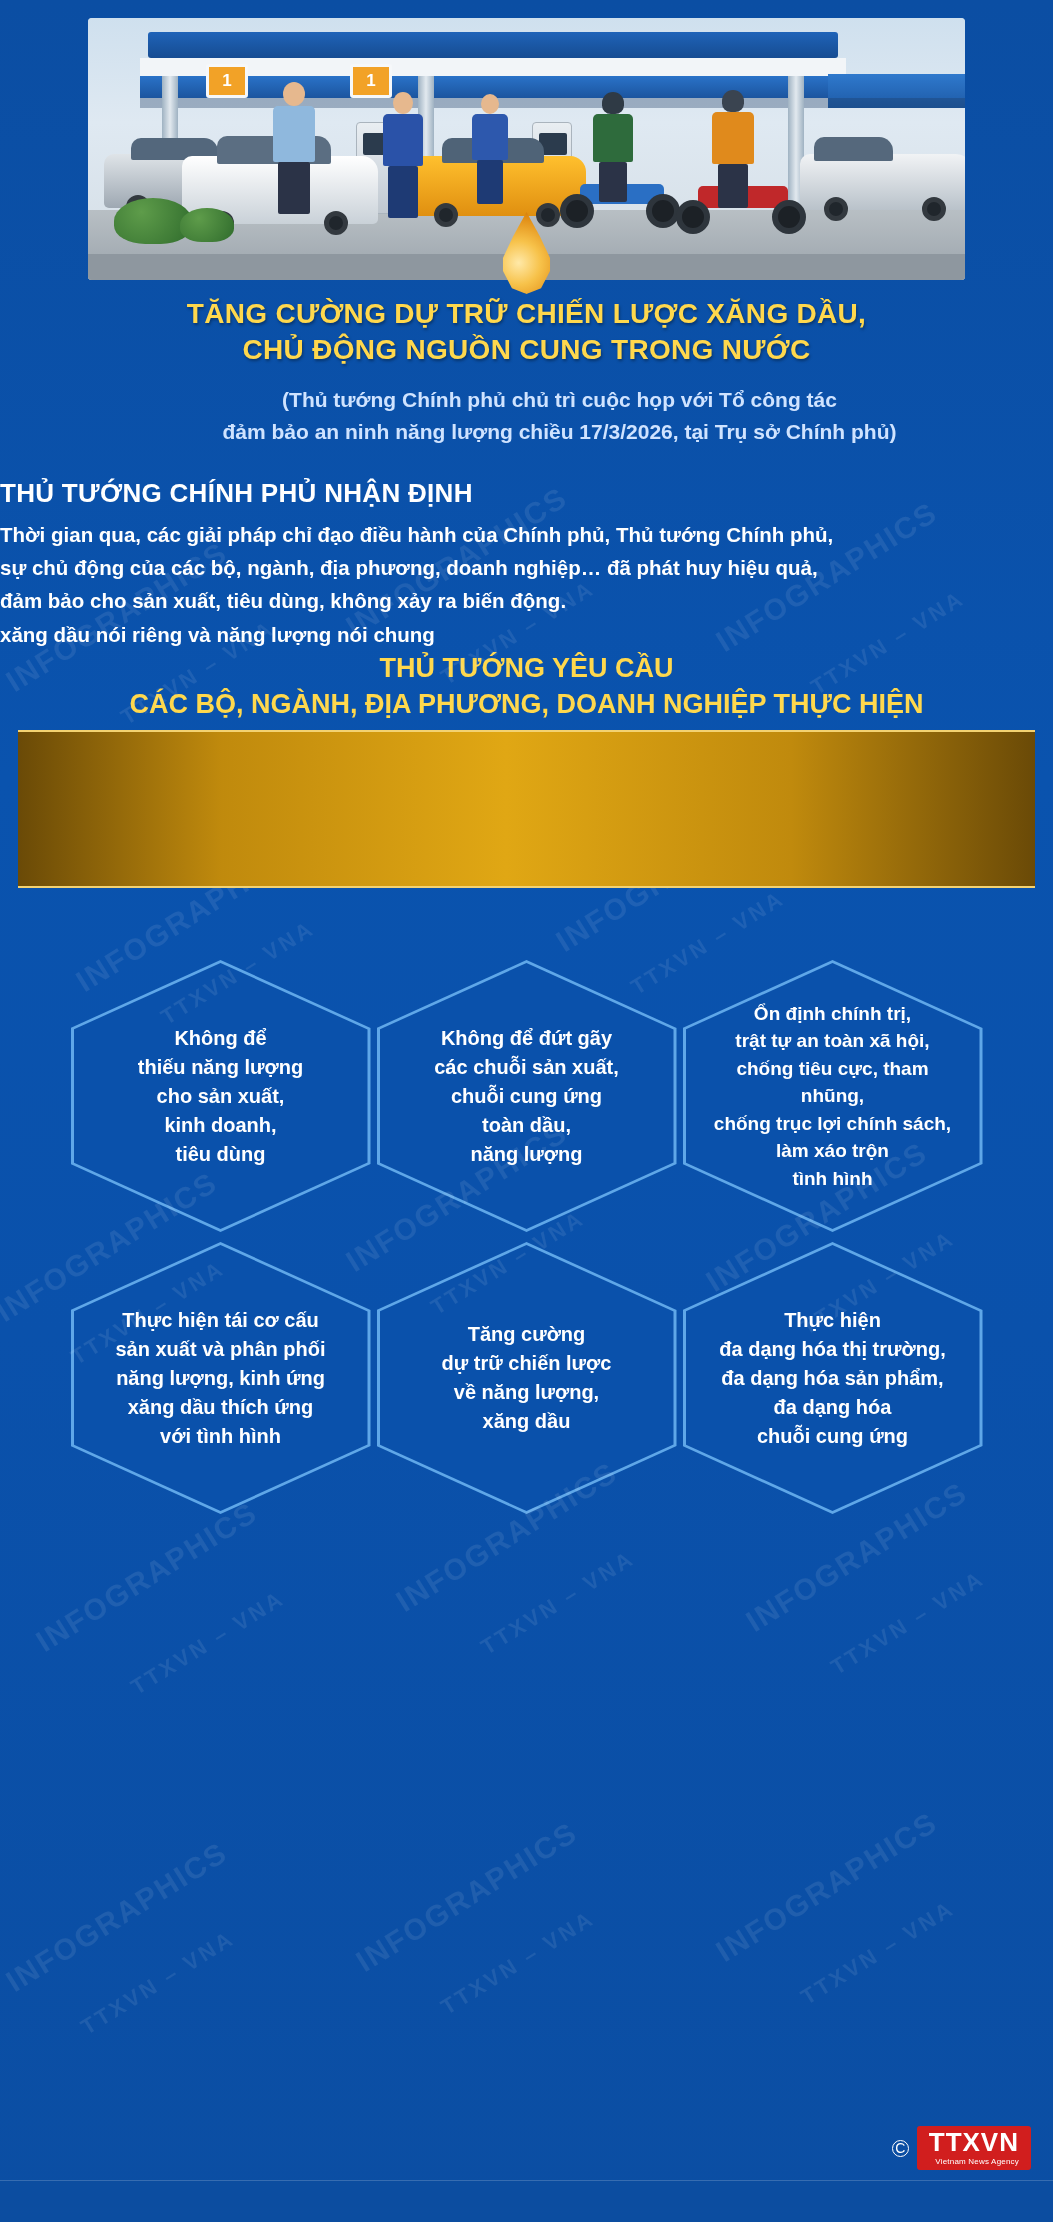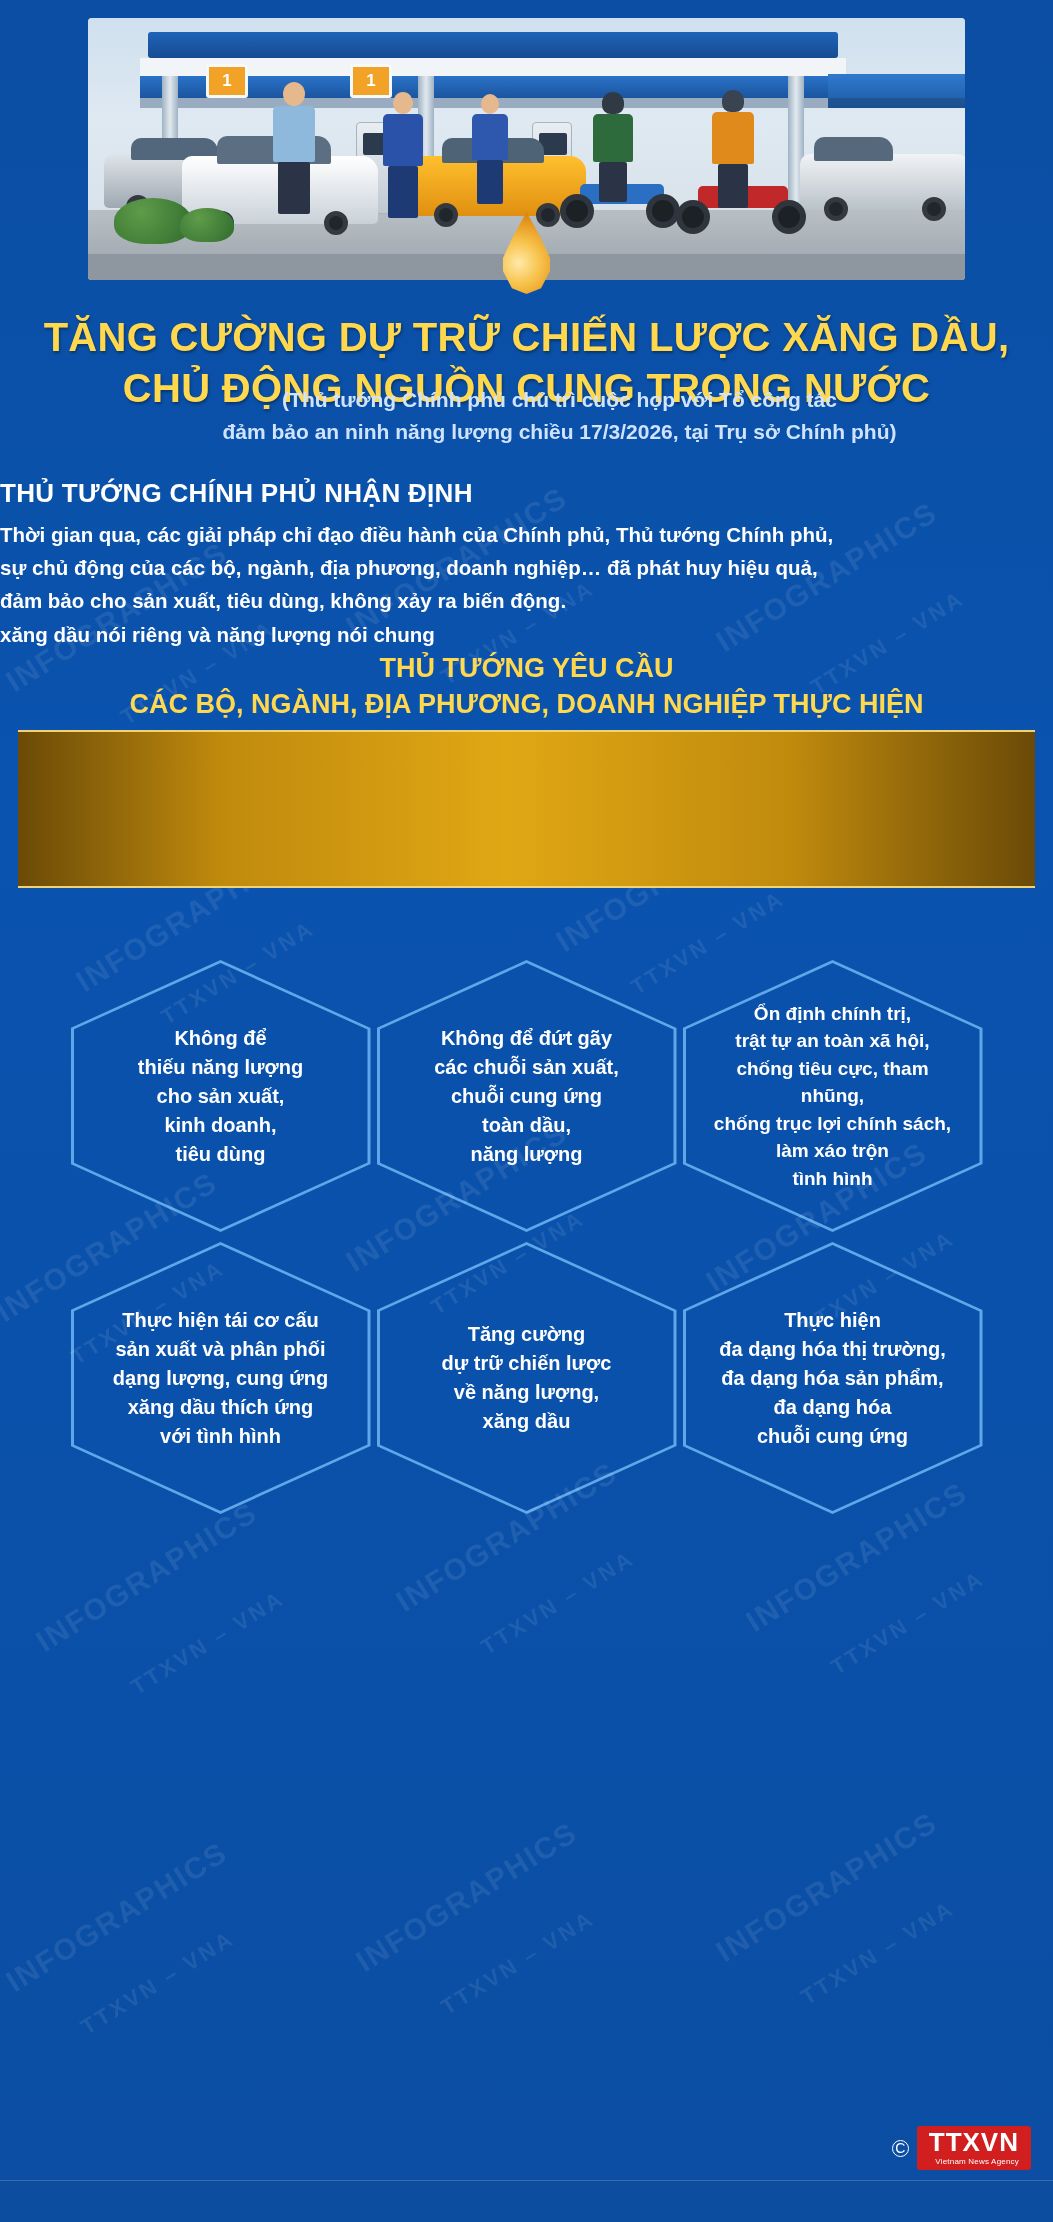--- a/index.html
+++ b/index.html
@@ -137,24 +137,23 @@
   .drop-shape {
     width: 56px; height: 82px;
     background: radial-gradient(circle at 35% 62%, #ffe9a8 0%, #f7c24a 35%, #e08a12 75%, #b96a05 100%);
     border-radius: 50% 50% 50% 50% / 72% 72% 28% 28%;
     transform: rotate(0deg);
     clip-path: polygon(50% 0%, 74% 30%, 92% 56%, 92% 72%, 76% 93%, 50% 100%, 24% 93%, 8% 72%, 8% 56%, 26% 30%);
     box-shadow: 0 4px 10px rgba(0,0,0,0.35);
   }
 
   .title {
-    margin-top: 16px;
     text-align: center;
     color: #ffd84d;
-    font-size: 40px;
+    font-size: 28px;
     font-weight: 700;
     line-height: 1.28;
     letter-spacing: 0.3px;
     text-shadow: 1px 2px 3px rgba(0,0,0,0.35);
   }
   .title-pos { position: absolute; top: 296px; left: 0; width: 100%; }
 
   .subtitle {
     position: absolute; top: 384px; left: 0; width: 100%;
     text-align: center;
@@ -490,21 +489,21 @@
         <div>tình hình</div>
       </div>
     </div>
 
     <div class="hex row2">
       <div class="hx-bg"></div>
         <div class="hx-in"></div>
       <div class="hx-txt" style="width:86%;">
         <div>Thực hiện tái cơ cấu</div>
         <div>sản xuất và phân phối</div>
-        <div>dạng lượng, cung ứng</div>
+        <div>năng lượng, kinh ứng</div>
         <div>xăng dầu thích ứng</div>
         <div>với tình hình</div>
       </div>
     </div>
 
     <div class="hex row2">
       <div class="hx-bg"></div>
         <div class="hx-in"></div>
       <div class="hx-txt">
         <div>Tăng cường</div>

